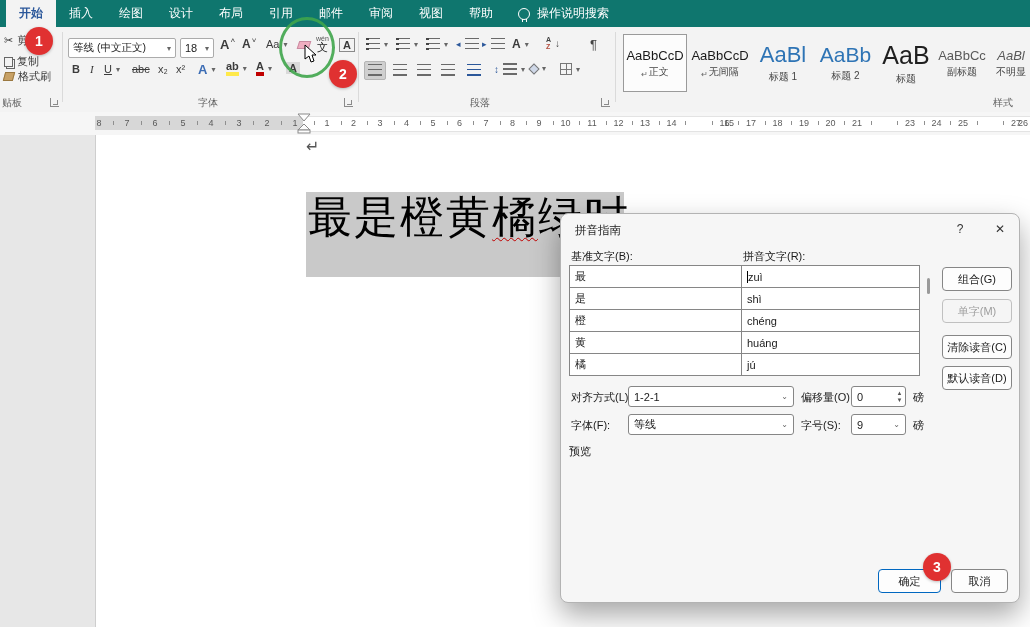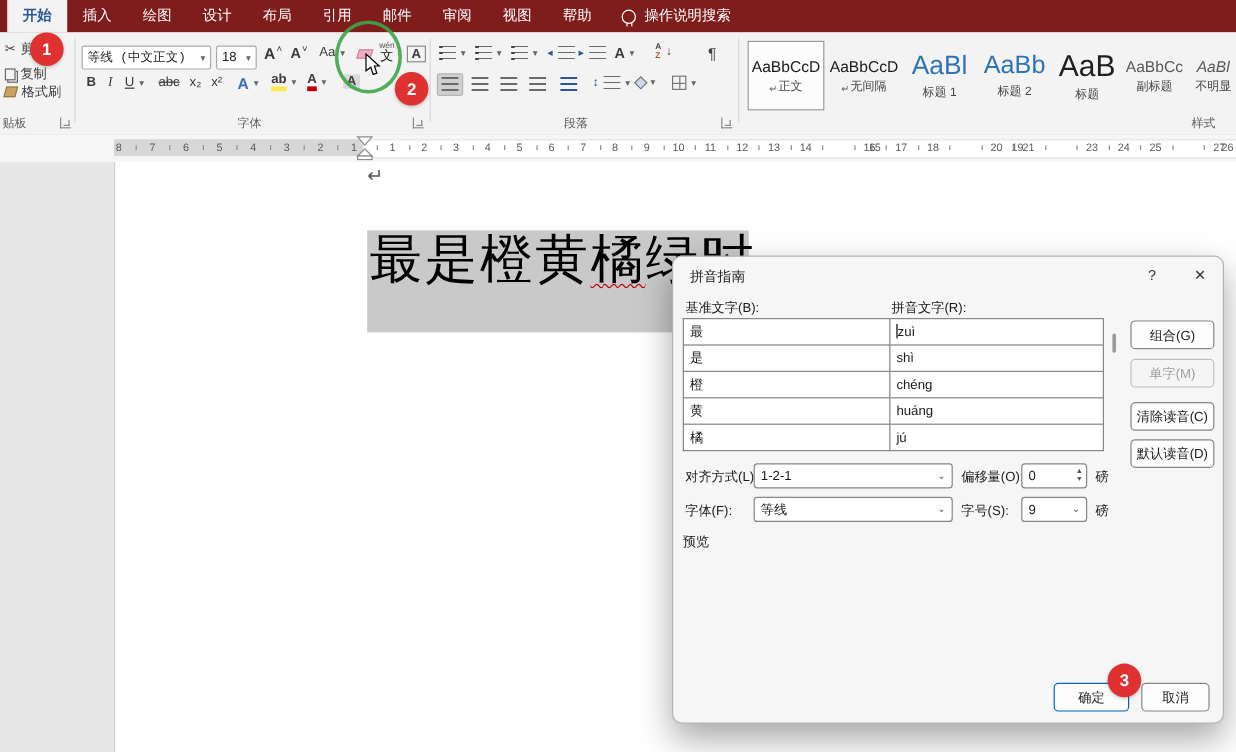--- a/index.html
+++ b/index.html
@@ -1,20 +1,20 @@
 <!DOCTYPE html>
 <html><head>
 <meta charset="utf-8">
 <style>
   html,body{margin:0;padding:0;}
   .screen{position:relative;width:1030px;height:627px;background:#e7e7e7;overflow:hidden;
           font-family:"Liberation Sans","DejaVu Sans",sans-serif;-webkit-font-smoothing:antialiased;}
 
   
-  .tabbar{position:absolute;left:0;top:0;right:0;height:27px;background:#7f1d1d;display:flex;align-items:stretch;}
+  .tabbar{position:absolute;left:0;top:0;right:0;height:27px;background:#0f766e;display:flex;align-items:stretch;}
   #tabs{display:flex;align-items:stretch;margin-left:6px;}
   .tab{display:flex;align-items:center;padding:0 13px;color:#fff;font-size:12px;cursor:default;}
   .tab.active{background:#f3f3f3;color:#2b579a;font-weight:bold;}
   .ribbon-search{display:flex;align-items:center;color:#fff;font-size:12px;margin-left:12px;gap:7px;}
   .bulb{width:10px;height:10px;border:1.5px solid #fff;border-radius:50%;position:relative;}
   .bulb:after{content:"";position:absolute;left:3px;top:10px;width:3px;height:3px;border-left:1.5px solid #fff;border-right:1.5px solid #fff;}
 
   
   .ribbon{position:absolute;left:0;top:27px;right:0;height:85px;background:#f3f3f3;border-bottom:1px solid #d5d5d5;font-size:11px;color:#3b3b3b;}
   .ribbon *{box-sizing:border-box;}
@@ -169,21 +169,21 @@
     </div>
     <div class="rbtn" style="left:4px;top:42px;">
       <span style="display:inline-block;width:10px;height:9px;background:#c8a165;transform:skewX(-15deg);border:1px solid #9a7840;"></span>
       <span>格式刷</span>
     </div>
     <span class="seclabel" style="left:2px;">贴板</span>
     <span class="launcher" style="left:50px;"></span>
     <div class="vsep" style="left:62px;"></div>
 
     <div class="combo" style="left:68px;top:11px;width:108px;">
-      <span style="font-size:10.5px;font-family:Liberation Mono, monospace;">等线 (中文正文)</span>
+      <span style="font-size:10.5px;">等线 (中文正文)</span>
       <span class="chev">▾</span>
     </div>
     <div class="combo" style="left:180px;top:11px;width:34px;">
       <span>18</span>
       <span class="chev">▾</span>
     </div>
     <div class="rbtn" style="left:220px;top:10px;font-size:13px;">
         <span class="iconA">A</span>
         <span style="font-size:8px;margin-left:-3px;margin-top:-8px;">˄</span>
       </div>
@@ -411,21 +411,21 @@
       <span class="rnum" style="left: 671.5px;">14</span>
       <span class="rtick" style="left: 658.5px;"></span>
       <span class="rnum" style="left: 729px;">15</span>
       <span class="rtick" style="left: 685px;"></span>
       <span class="rnum" style="left: 724.5px;">16</span>
       <span class="rtick" style="left: 711.5px;"></span>
       <span class="rnum" style="left: 751px;">17</span>
       <span class="rtick" style="left: 738px;"></span>
       <span class="rnum" style="left: 777.5px;">18</span>
       <span class="rtick" style="left: 764.5px;"></span>
-      <span class="rnum" style="left: 848px;">19</span>
+      <span class="rnum" style="left: 804px;">19</span>
       <span class="rtick" style="left: 791px;"></span>
       <span class="rnum" style="left: 830.5px;">20</span>
       <span class="rtick" style="left: 817.5px;"></span>
       <span class="rnum" style="left: 857px; text-align: right;">21</span>
       <span class="rtick" style="left: 844px;"></span>
       <span class="rnum" style="left: 883.5px; margin-top: 48px;">22</span>
       <span class="rtick" style="left: 870.5px;"></span>
       <span class="rnum" style="left: 910px;">23</span>
       <span class="rtick" style="left: 897px;"></span>
       <span class="rnum" style="left: 936.5px;">24</span>

